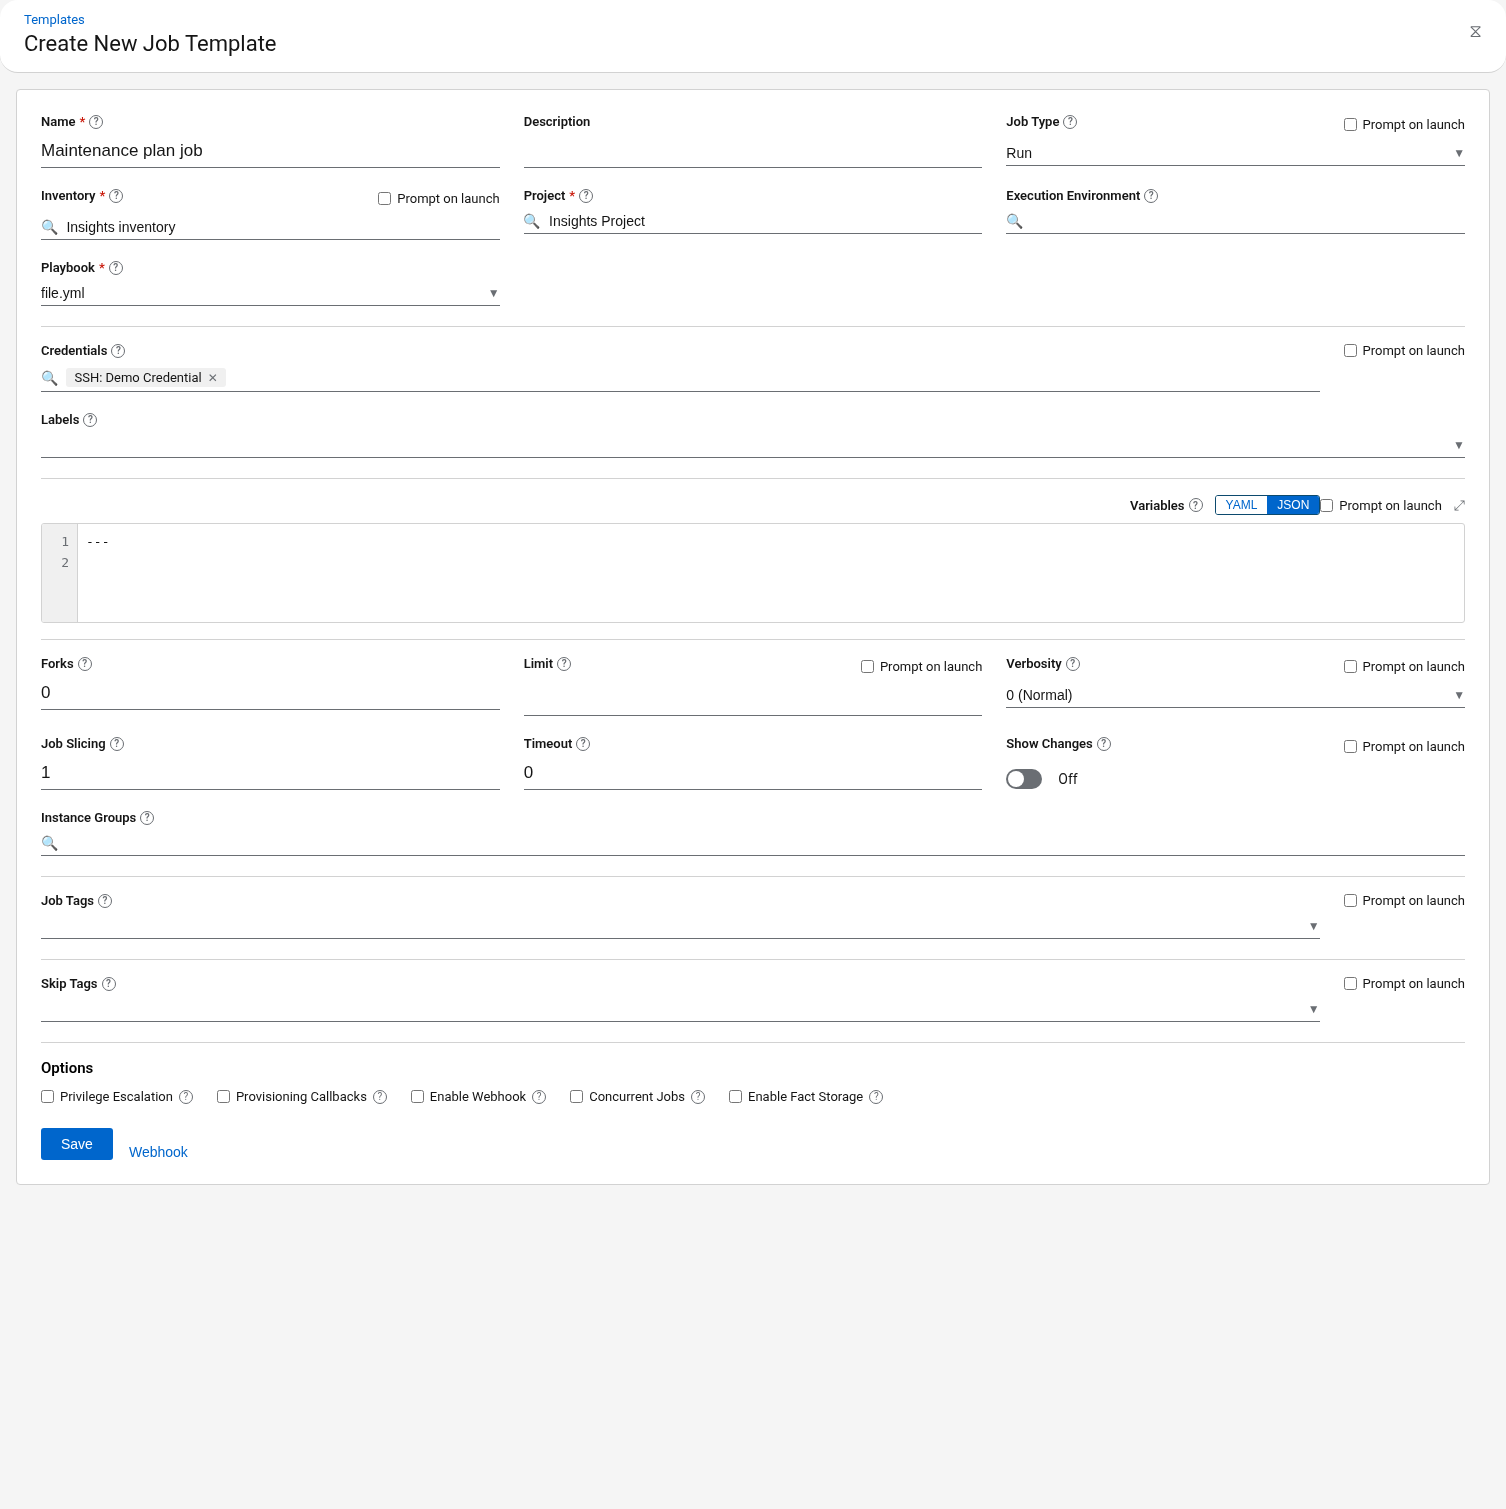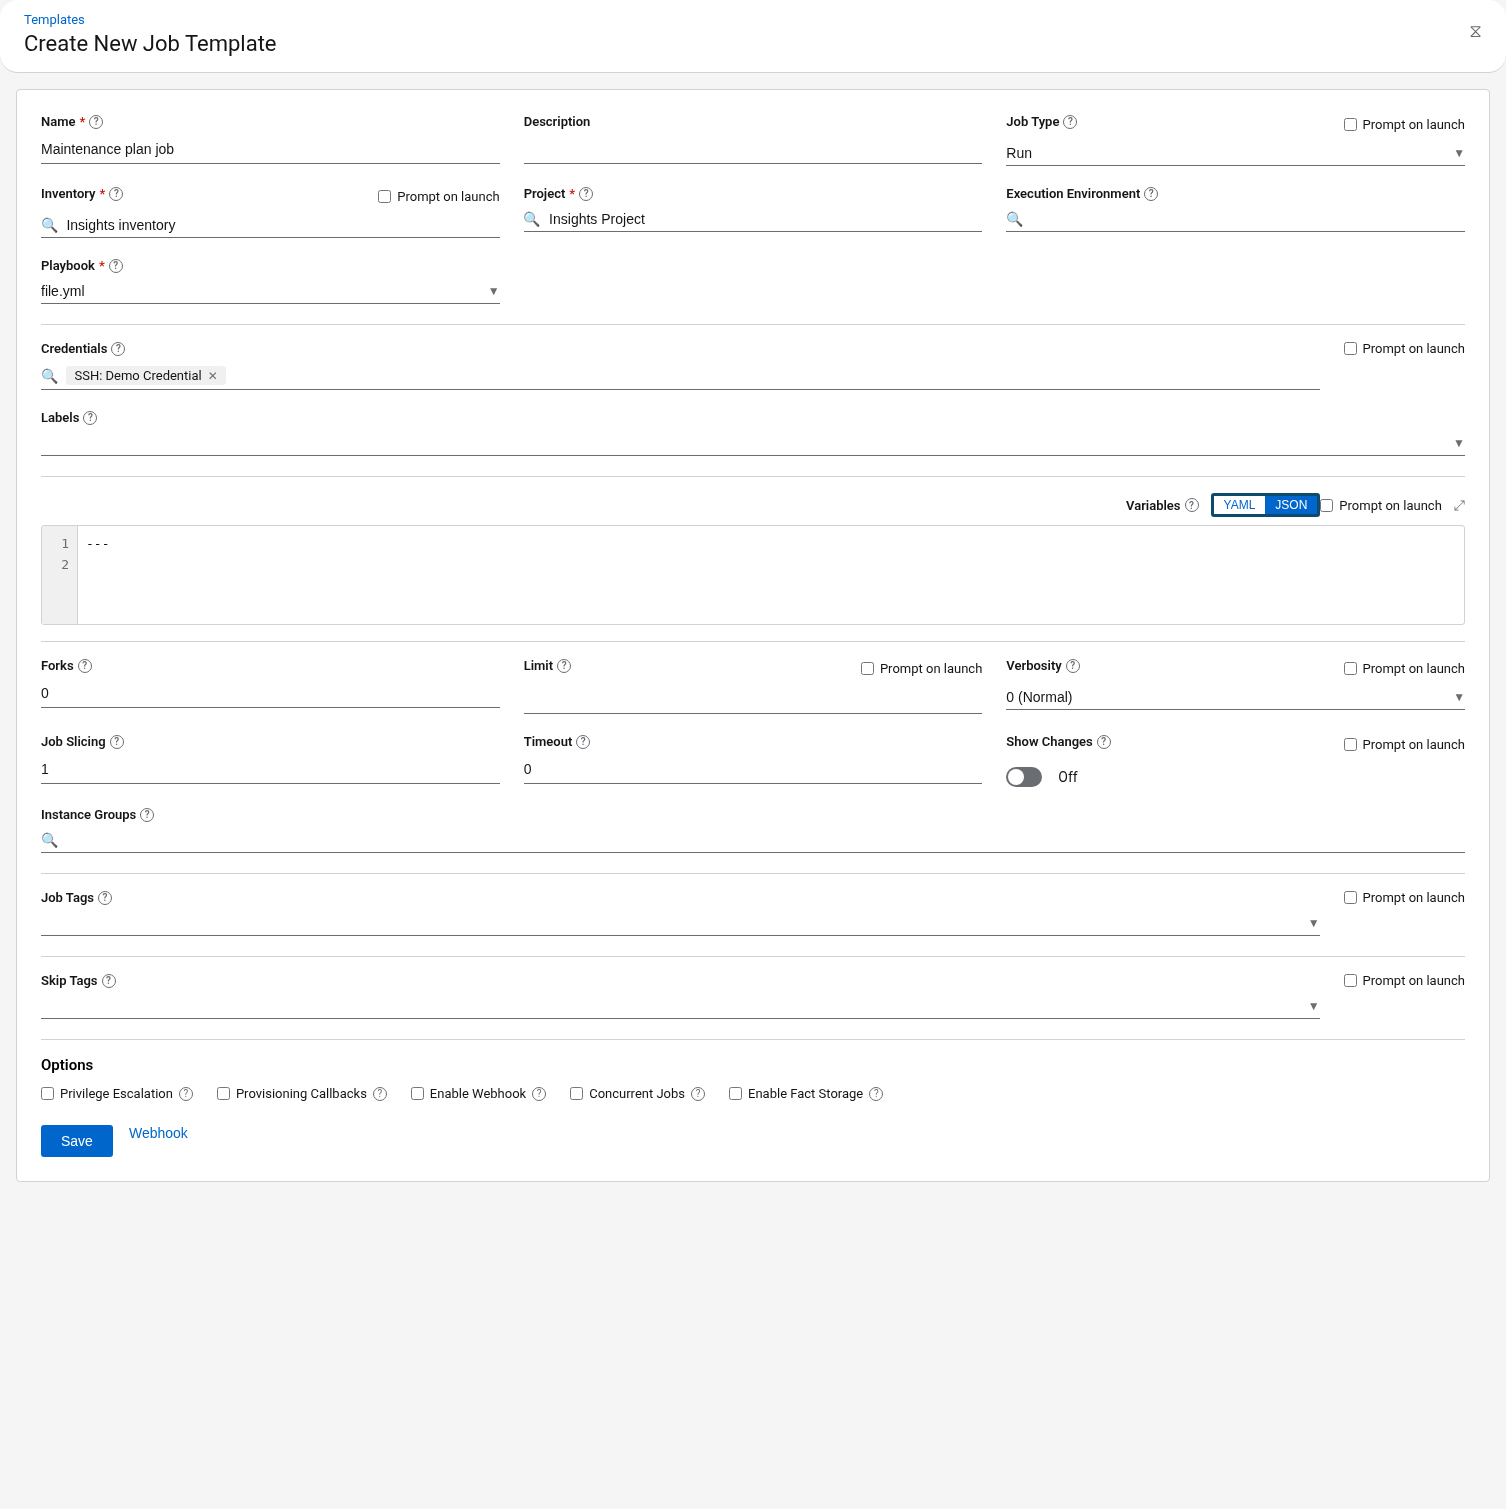--- a/index.html
+++ b/index.html
@@ -73,21 +73,21 @@
       border-radius: 50%;
       font-size: 10px;
       color: #6a6e73;
       cursor: pointer;
       font-style: normal;
     }
     .form-input {
       border: none;
       border-bottom: 1px solid #6a6e73;
       padding: 6px 0;
-      font-size: 14px;
+      font-size: 17px;
       outline: none;
       background: transparent;
       width: 100%;
       color: #151515;
     }
     .input-with-search {
       display: flex;
       align-items: center;
       border-bottom: 1px solid #6a6e73;
       padding: 4px 0;
@@ -143,21 +143,21 @@
       align-items: center;
       margin-bottom: 6px;
     }
     .section-divider {
       border: none;
       border-top: 1px solid #d2d2d2;
       margin: 16px 0;
     }
     .yaml-json-toggle {
       display: flex;
-      border: 3px solid #0c4a6e;
+      border: 1px solid #0c4a6e;
       border-radius: 3px;
       overflow: hidden;
       margin-left: 8px;
     }
     .yaml-json-toggle button {
       padding: 2px 10px;
       font-size: 12px;
       border: none;
       cursor: pointer;
       font-weight: 500;
@@ -257,21 +257,21 @@
       align-items: center;
       gap: 6px;
       font-size: 13px;
       color: #151515;
     }
     .checkbox-item input[type="checkbox"] {
       cursor: pointer;
     }
     .action-buttons {
       display: flex;
-      align-items: flex-start;
+      align-items: flex-end;
       gap: 16px;
       margin-top: 24px;
     }
     .btn-save {
       background: #0066cc;
       color: #fff;
       border: none;
       border-radius: 3px;
       padding: 8px 20px;
       font-size: 14px;

